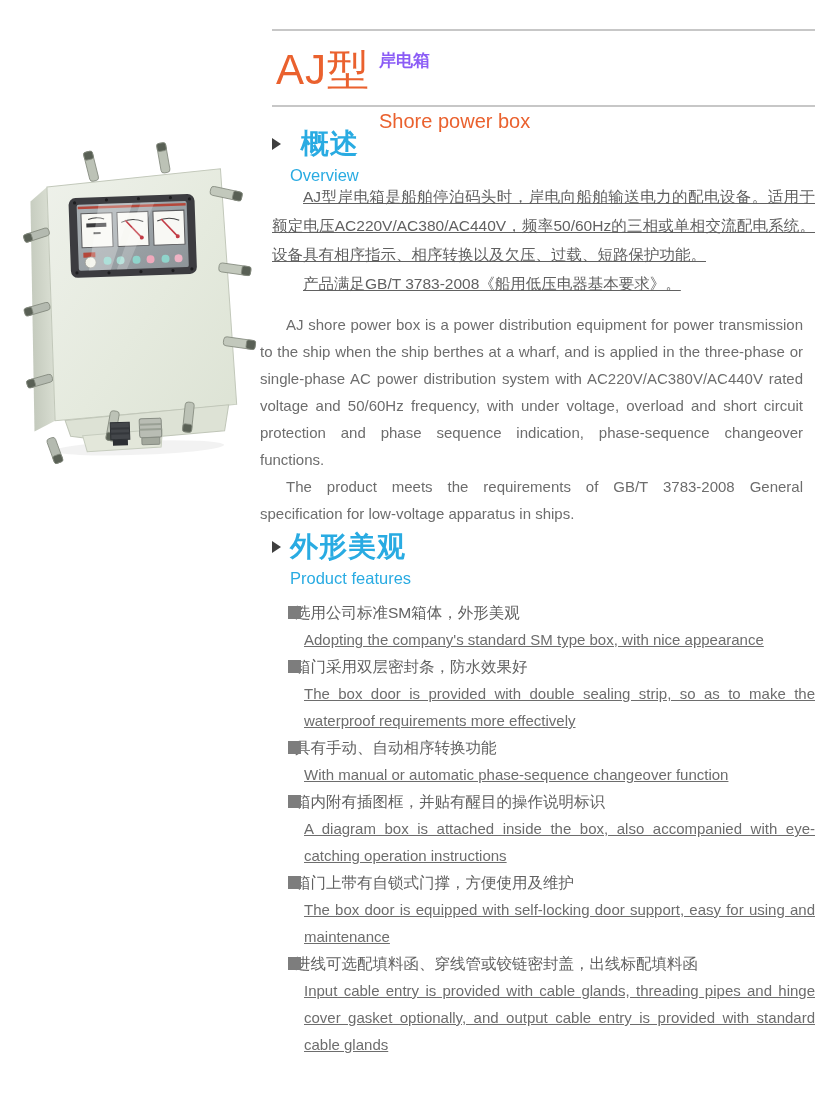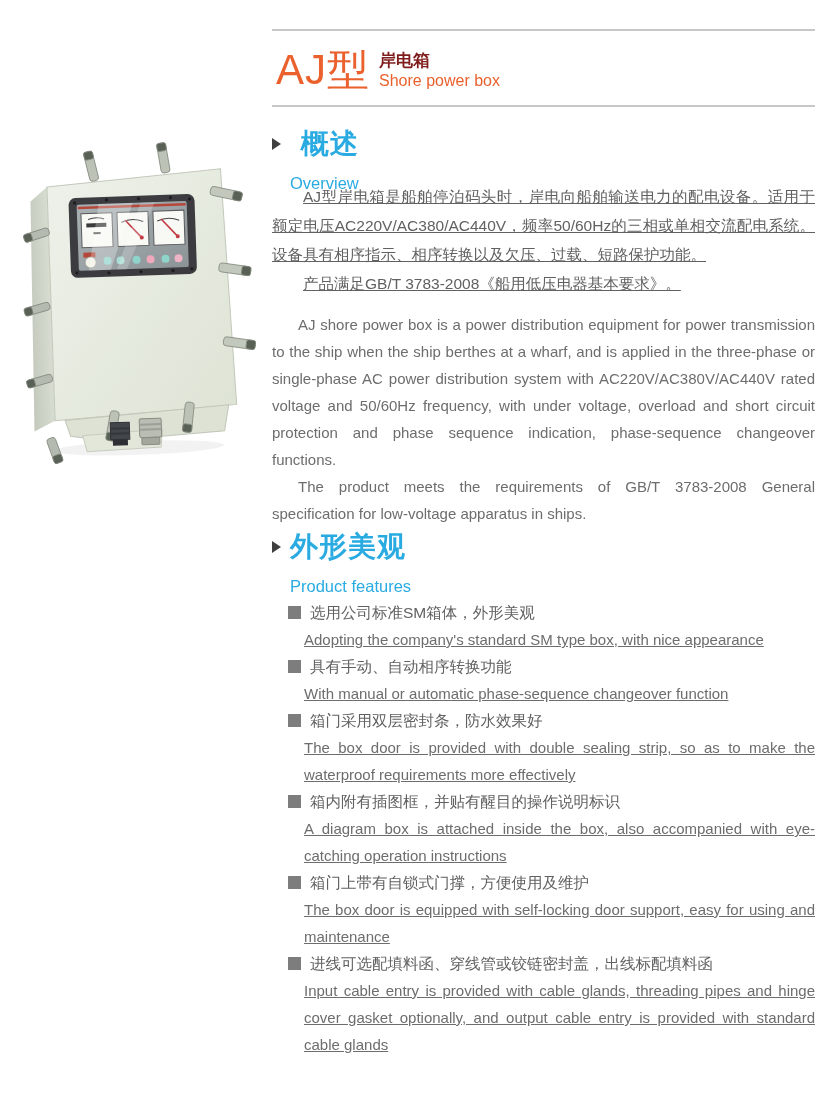--- a/index.html
+++ b/index.html
@@ -12,53 +12,53 @@
     color:#636363;
   }
   .rule { position:absolute; left:272px; width:543px; height:2px; background:#c7c7c7; }
   .rule-top { top:29px; }
   .rule-mid { top:105px; }
 
   
   .title-block { position:absolute; left:276px; top:46px; display:flex; align-items:flex-start; }
   .title-model { font-size:42px; line-height:48px; color:#ea612e; letter-spacing:1px; }
   .title-sub { margin-left:9px; margin-top:5px; }
-  .title-cn { font-size:17px; font-weight:700; color:#7f1d1d; line-height:20px; }
-  .title-en { font-size:16px; color:#ea612e; line-height:20px; }
+  .title-cn { font-size:17px; font-weight:700; color:#8b5cf6; line-height:20px; }
+  .title-en { font-size:20px; color:#ea612e; line-height:20px;margin-top:40px; }
 
   
   .section-heading { position:absolute; left:272px; }
   .tri {
     position:absolute; left:0; top:10px; width:0; height:0;
     border-left:9px solid #3f3f3f;
     border-top:6px solid transparent;
     border-bottom:6px solid transparent;
   }
   .h-cn { margin-left:18px; font-size:28px; font-weight:700; color:#29abe2; line-height:32px; letter-spacing:1px; }
-  .h-en { margin-left:18px; font-size:16.5px; color:#29abe2; line-height:21px; margin-top:13px; }
+  .h-en { margin-left:18px; font-size:16.5px; color:#29abe2; line-height:21px; margin-top:5px; }
   .heading-overview { top:128px;text-align:right; }
   .heading-features { top:531px; }
 
   
   .cn-paragraphs { position:absolute; left:272px; top:182px; width:543px; }
   .cn-paragraphs p {
     font-size:15.5px; line-height:29px; color:#616161;
     text-align:justify; text-indent:2em;text-decoration:underline;
   }
-  .en-paragraphs { position:absolute; left:272px; top:311px; width:543px; }
+  .en-paragraphs { position:absolute; left:260px; top:311px; width:543px; }
   .en-paragraphs p {
     font-size:15px; line-height:27px; color:#6d6d6d;
     text-align:justify; text-indent:26px;
   }
 
   
   .features-list { position:absolute; left:288px; top:599px; width:527px; }
   .feat-item { position:relative; }
   .feat-cn {
-    position:relative; padding-left:22px;
+    position:relative; padding-left:7px;
     font-size:15.5px; color:#616161; line-height:27px;
   }
   .feat-sq {
     position:absolute; left:0; top:7px; width:13px; height:13px;
     background:#7d7d7d;
   }
   .feat-en {
     margin-left:16px; font-size:15px; line-height:27px; color:#6d6d6d;
     text-align:justify;
     text-decoration:underline;
@@ -249,28 +249,28 @@
   <div class="h-cn">外形美观</div>
   <div class="h-en">Product features</div>
 </div>
 
 <div class="features-list">
   <div class="feat-item">
     <div class="feat-cn"><span class="feat-sq"></span><span>选用公司标准SM箱体，外形美观</span></div>
     <div class="feat-en">Adopting the company's standard SM type box, with nice appearance</div>
   </div>
   <div class="feat-item">
+    <div class="feat-cn"><span class="feat-sq"></span><span>箱门采用双层密封条，防水效果好</span></div>
+    <div class="feat-en">The box door is provided with double sealing strip, so as to make the waterproof requirements more effectively</div>
+  </div>
+  <div class="feat-item">
     <div class="feat-cn"><span class="feat-sq"></span><span>具有手动、自动相序转换功能</span></div>
     <div class="feat-en">With manual or automatic phase-sequence changeover function</div>
   </div>
   <div class="feat-item">
-    <div class="feat-cn"><span class="feat-sq"></span><span>箱门采用双层密封条，防水效果好</span></div>
-    <div class="feat-en">The box door is provided with double sealing strip, so as to make the waterproof requirements more effectively</div>
-  </div>
-  <div class="feat-item">
     <div class="feat-cn"><span class="feat-sq"></span><span>箱内附有插图框，并贴有醒目的操作说明标识</span></div>
     <div class="feat-en">A diagram box is attached inside the box, also accompanied with eye-catching operation instructions</div>
   </div>
   <div class="feat-item">
     <div class="feat-cn"><span class="feat-sq"></span><span>箱门上带有自锁式门撑，方便使用及维护</span></div>
     <div class="feat-en">The box door is equipped with self-locking door support, easy for using and maintenance</div>
   </div>
   <div class="feat-item">
     <div class="feat-cn"><span class="feat-sq"></span><span>进线可选配填料函、穿线管或铰链密封盖，出线标配填料函</span></div>
     <div class="feat-en">Input cable entry is provided with cable glands, threading pipes and hinge cover gasket optionally, and output cable entry is provided with standard cable glands</div>

